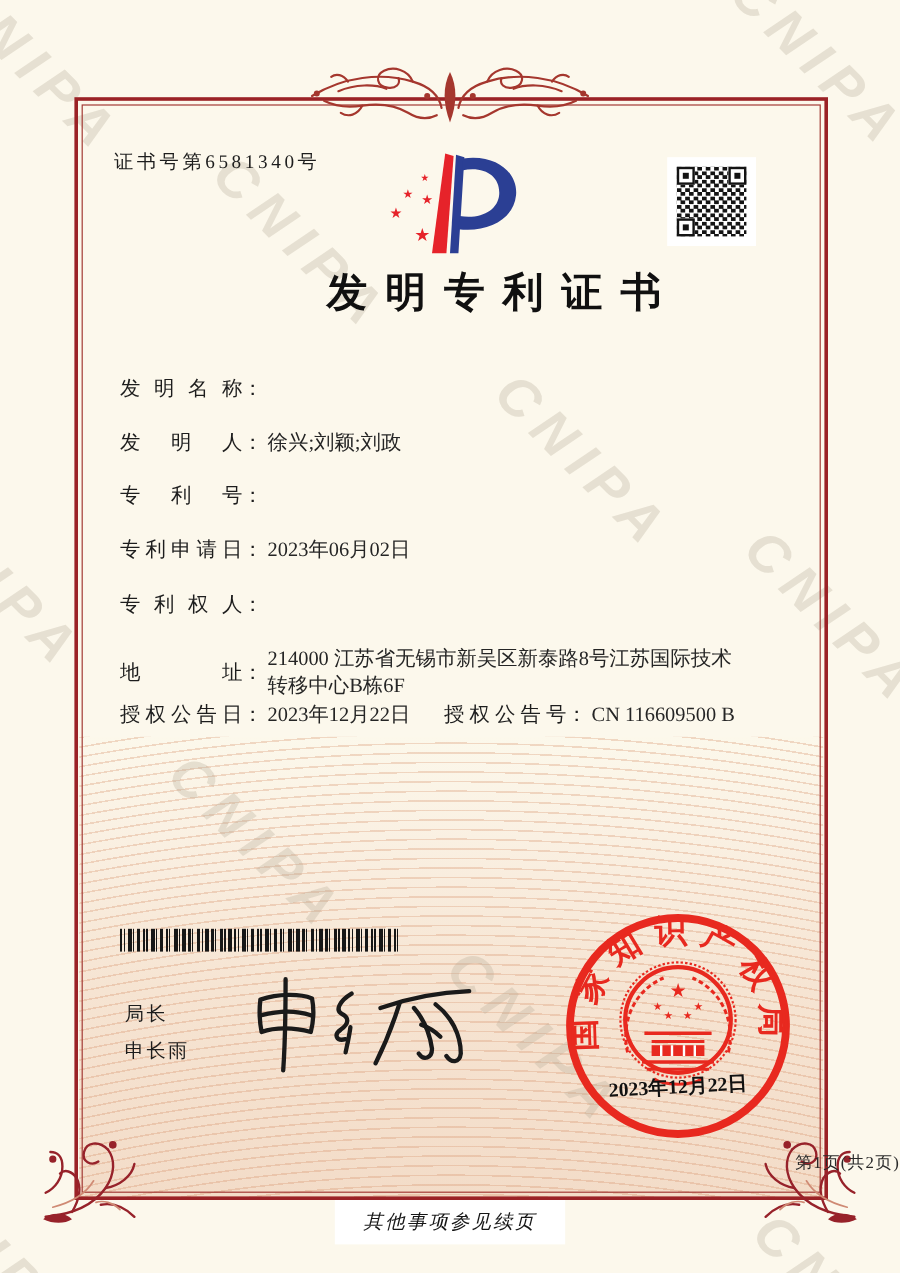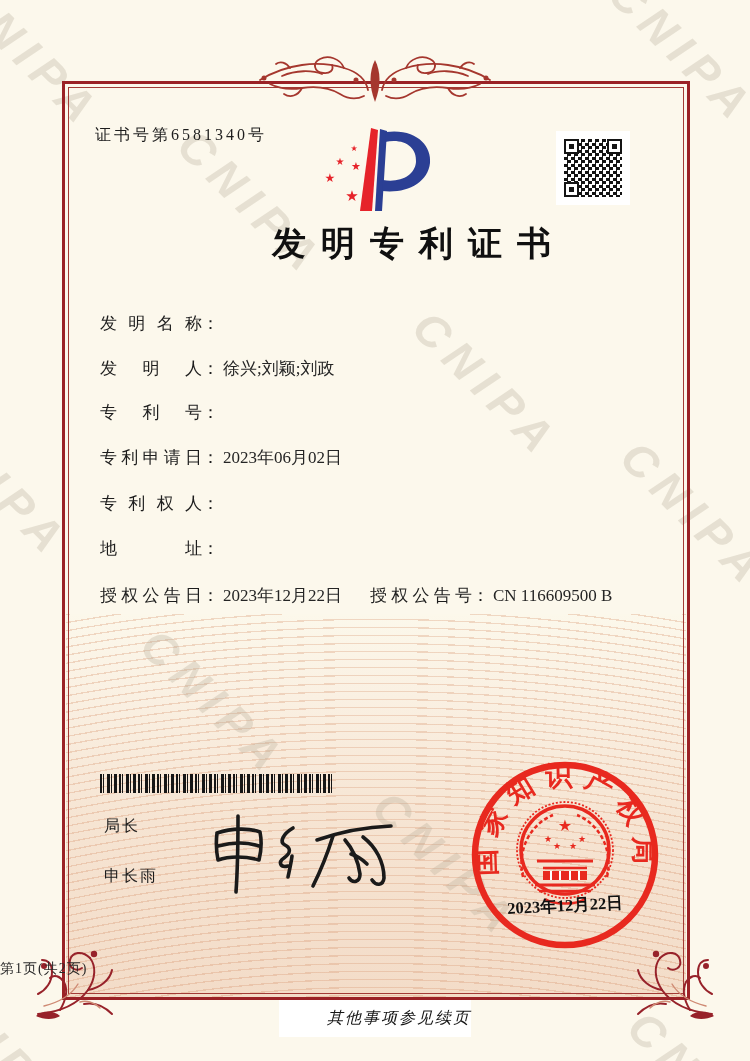--- a/index.html
+++ b/index.html
@@ -58,39 +58,39 @@
       text-indent:2em;color:#141414;text-align:justify;font-style:italic;}
 
   
   .barcode{left:100px;top:774px;width:234px;height:19px;z-index:4;
     background:repeating-linear-gradient(90deg,
       #161616 0 2px, transparent 2px 3px,
       #161616 3px 4px, transparent 4px 7px,
       #161616 7px 10px, transparent 10px 11px,
       #161616 11px 12px, transparent 12px 14px,
       #161616 14px 17px, transparent 17px 19px);}
-  .sig-role{left:104px;top:816px;font-size:16px;letter-spacing:2px;color:#1c1c1c;z-index:4;
+  .sig-role{left:104px;top:835px;font-size:16px;letter-spacing:2px;color:#1c1c1c;z-index:4;
       font-family:Liberation Mono, monospace;}
   .sig-name{left:104px;top:866px;font-size:16px;letter-spacing:2px;color:#1c1c1c;z-index:4;
       font-family:Liberation Sans, sans-serif;}
   .signature{left:205px;top:806px;width:195px;height:92px;z-index:4;}
 
   
   .seal{left:467px;top:757px;width:196px;height:196px;z-index:5;}
 
   
   .orn-top{left:256px;top:50px;width:238px;height:58px;z-index:4;}
   .orn-bl{left:30px;top:916px;width:112px;height:104px;z-index:4;}
   .orn-br{left:608px;top:916px;width:112px;height:104px;z-index:4;transform:scaleX(-1);}
 
   
-  .page-footer{left:0;top:960px;width:750px;text-align:left;font-size:14px;
+  .page-footer{left:0;top:960px;width:750px;text-align:right;font-size:14px;
       letter-spacing:1px;color:#2a2a2a;z-index:4;}
   .note-box{left:279px;top:1000px;width:192px;height:37px;background:#ffffff;z-index:4;
-      display:flex;align-items:center;justify-content:flex-end;}
+      display:flex;align-items:center;justify-content:center;}
   .note-box span{font-size:16px;font-style:italic;letter-spacing:2px;color:#161616;}
 </style>
 </head>
 <body>
 
 <div class="wave-zone"></div>
 
 <div class="wm" style="left:-18px;top:-30px;">CNIPA</div>
 <div class="wm" style="left:636px;top:-34px;">CNIPA</div>
 <div class="wm" style="left:205px;top:118px;">CNIPA</div>
@@ -197,20 +197,21 @@
     <span class="f-colon">：</span>
   <span class="f-value">2023年06月02日</span>
 </div>
 <div class="frow" style="top:492px">
   <span class="f-label">专利权人</span>
     <span class="f-colon">：</span>
 </div>
 <div class="frow" style="top:537px">
   <span class="f-label">地址</span>
     <span class="f-colon">：</span>
+  <span class="f-value addr-val">214000 江苏省无锡市新吴区新泰路8号江苏国际技术转移中心B栋6F</span>
 </div>
 <div class="frow" style="top:584px">
   <span class="f-label">授权公告日</span>
     <span class="f-colon">：</span>
   <span class="f-value">2023年12月22日</span>
   <span class="second">
     <span class="f-label w5">授权公告号</span>
       <span class="f-colon">：</span>
     <span class="f-value">CN 116609500 B</span>
   </span>

